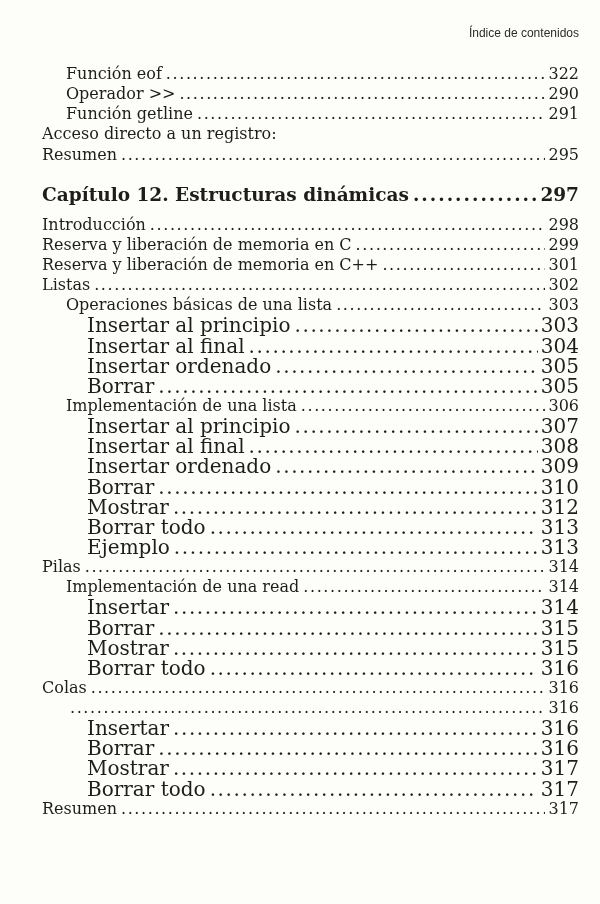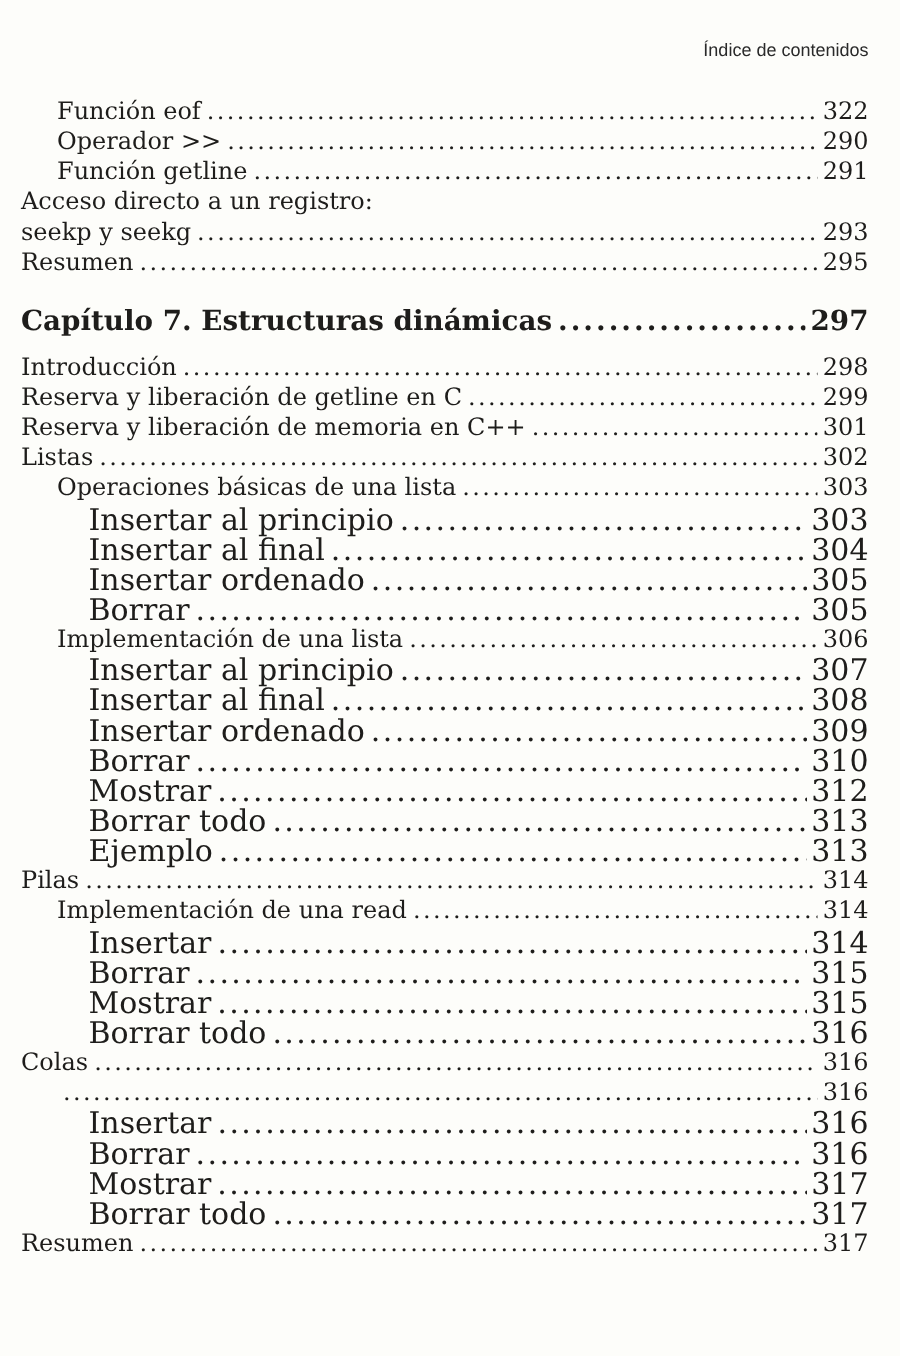--- a/index.html
+++ b/index.html
@@ -18,25 +18,26 @@
     font-size: 12px;
     line-height: 18px;
     color: #2a2a2a;
   }
   .toc {
     margin-top: 22px;
     padding: 0 21px 0 14px;
   }
   .row {
     display: flex;
-    align-items: flex-start;
+    align-items: flex-end;
     height: 20.15px;
     line-height: 20.15px;
     font-size: 16px;
     white-space: nowrap;
+    margin-left: 28px;
   }
   .row.lvl1 { padding-left: 24px; }
   .row.lvl2 { padding-left: 45px; font-size: 20px; }
   .row.chapter {
     font-weight: bold;
     font-size: 18.5px;
     height: 28px;
     line-height: 28px;
     margin-top: 16px;
     margin-bottom: 6px;
@@ -78,41 +79,36 @@
     <span class="label">Función getline</span>
     <span class="dots"></span>
     <span class="pagenum">291</span>
   </div>
       <div class="row lvl0 no-dots">
     <span class="label">Acceso directo a un registro:</span>
     <span class="dots"></span>
 
   </div>
       <div class="row lvl0">
-    <span class="label">seekp y seekg</span>
-    <span class="dots"></span>
-    <span class="pagenum">293</span>
-  </div>
-      <div class="row lvl0">
     <span class="label">Resumen</span>
     <span class="dots"></span>
     <span class="pagenum">295</span>
   </div>
       <div class="row lvl0 chapter">
-    <span class="label">Capítulo 7. Estructuras dinámicas</span>
+    <span class="label">Capítulo 12. Estructuras dinámicas</span>
     <span class="dots"></span>
     <span class="pagenum">297</span>
   </div>
       <div class="row lvl0">
     <span class="label">Introducción</span>
     <span class="dots"></span>
     <span class="pagenum">298</span>
   </div>
       <div class="row lvl0">
-    <span class="label">Reserva y liberación de getline en C</span>
+    <span class="label">Reserva y liberación de memoria en C</span>
     <span class="dots"></span>
     <span class="pagenum">299</span>
   </div>
       <div class="row lvl0">
     <span class="label">Reserva y liberación de memoria en C++</span>
     <span class="dots"></span>
     <span class="pagenum">301</span>
   </div>
       <div class="row lvl0">
     <span class="label">Listas</span>

